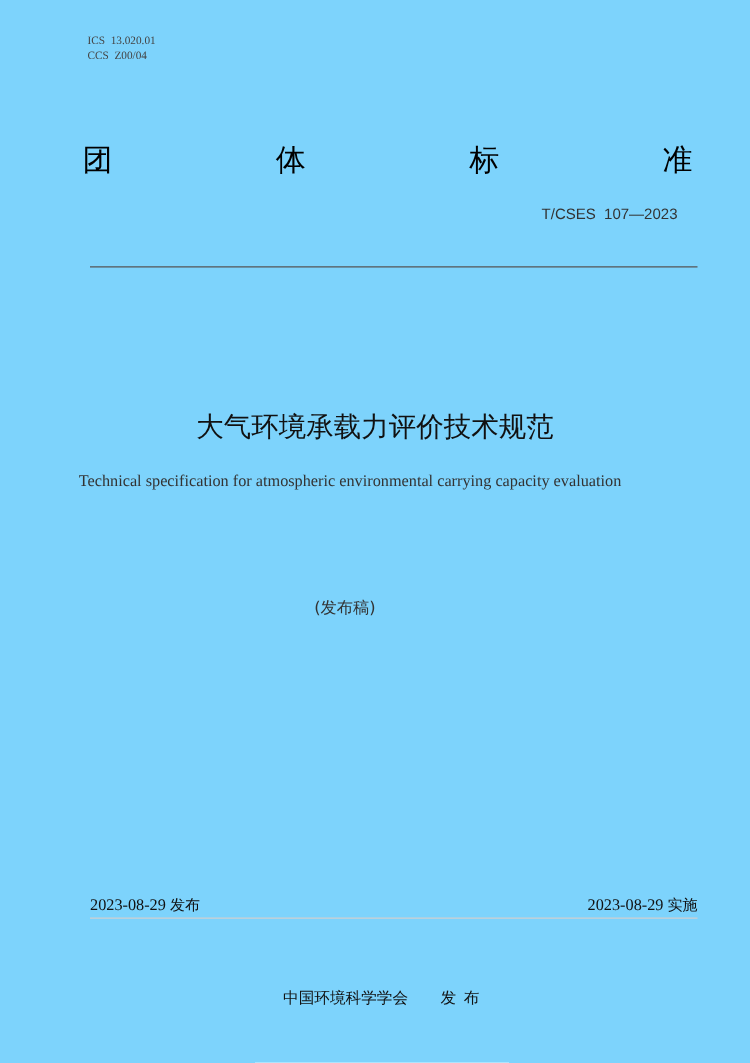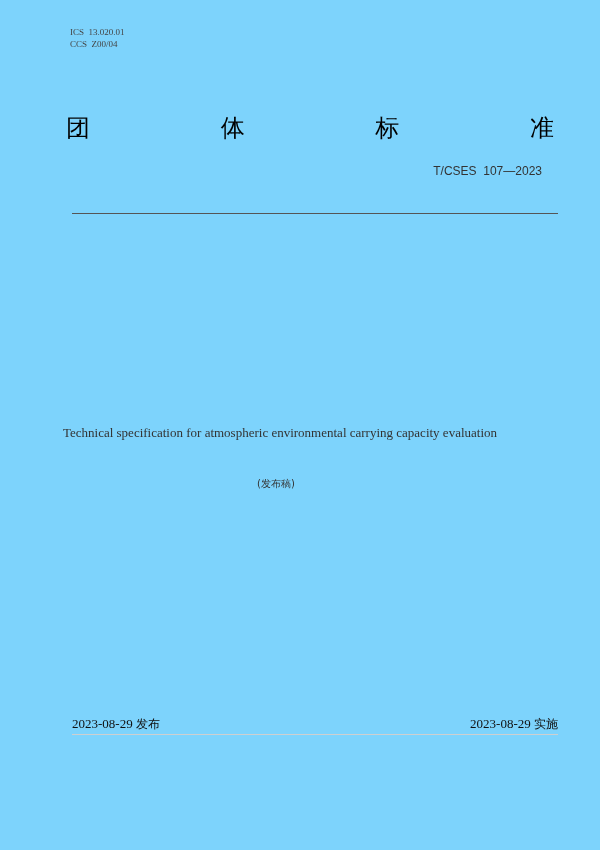--- a/index.html
+++ b/index.html
@@ -73,30 +73,29 @@
     }
     .title-en {
       position: absolute;
       left: 0;
       width: 560px;
       top: 377px;
       text-align: center;
       font-family: "Liberation Serif", serif;
       font-size: 13px;
       color: #333333;
-      margin-top: 48px;
     }
     .draft-status {
       position: absolute;
       left: 0;
       width: 552px;
       top: 477px;
       text-align: center;
       font-family: "DejaVu Sans", sans-serif;
-      font-size: 10px;
+      font-size: 13px;
       color: #333333;
     }
     .date-publish {
       position: absolute;
       left: 72px;
       top: 716px;
       font-family: "Liberation Serif", serif;
       font-size: 13px;
       color: #111111;
     }
@@ -148,31 +147,35 @@
     <span>团</span>
     <span>体</span>
     <span>标</span>
     <span>准</span>
   </div>
 
   <div class="std-number">T/CSES  107—2023</div>
 
   <div class="rule-top"></div>
 
+  <div class="title-cn">大气环境承载力评价技术规范</div>
 
   <div class="title-en">Technical specification for atmospheric environmental carrying capacity evaluation</div>
 
   <div class="draft-status">(发布稿)</div>
 
   <div class="date-publish">
     <span>2023-08-29</span>
     <span class="cn">发布</span>
   </div>
 
   <div class="date-implement">
     <span>2023-08-29</span>
     <span class="cn">实施</span>
   </div>
 
   <div class="rule-bottom"></div>
 
+  <div class="issuer">
+    <span>中国环境科学学会</span><span class="gap"></span><span class="verb">发布</span>
+  </div>
 
 </div>
 
 </body></html>

